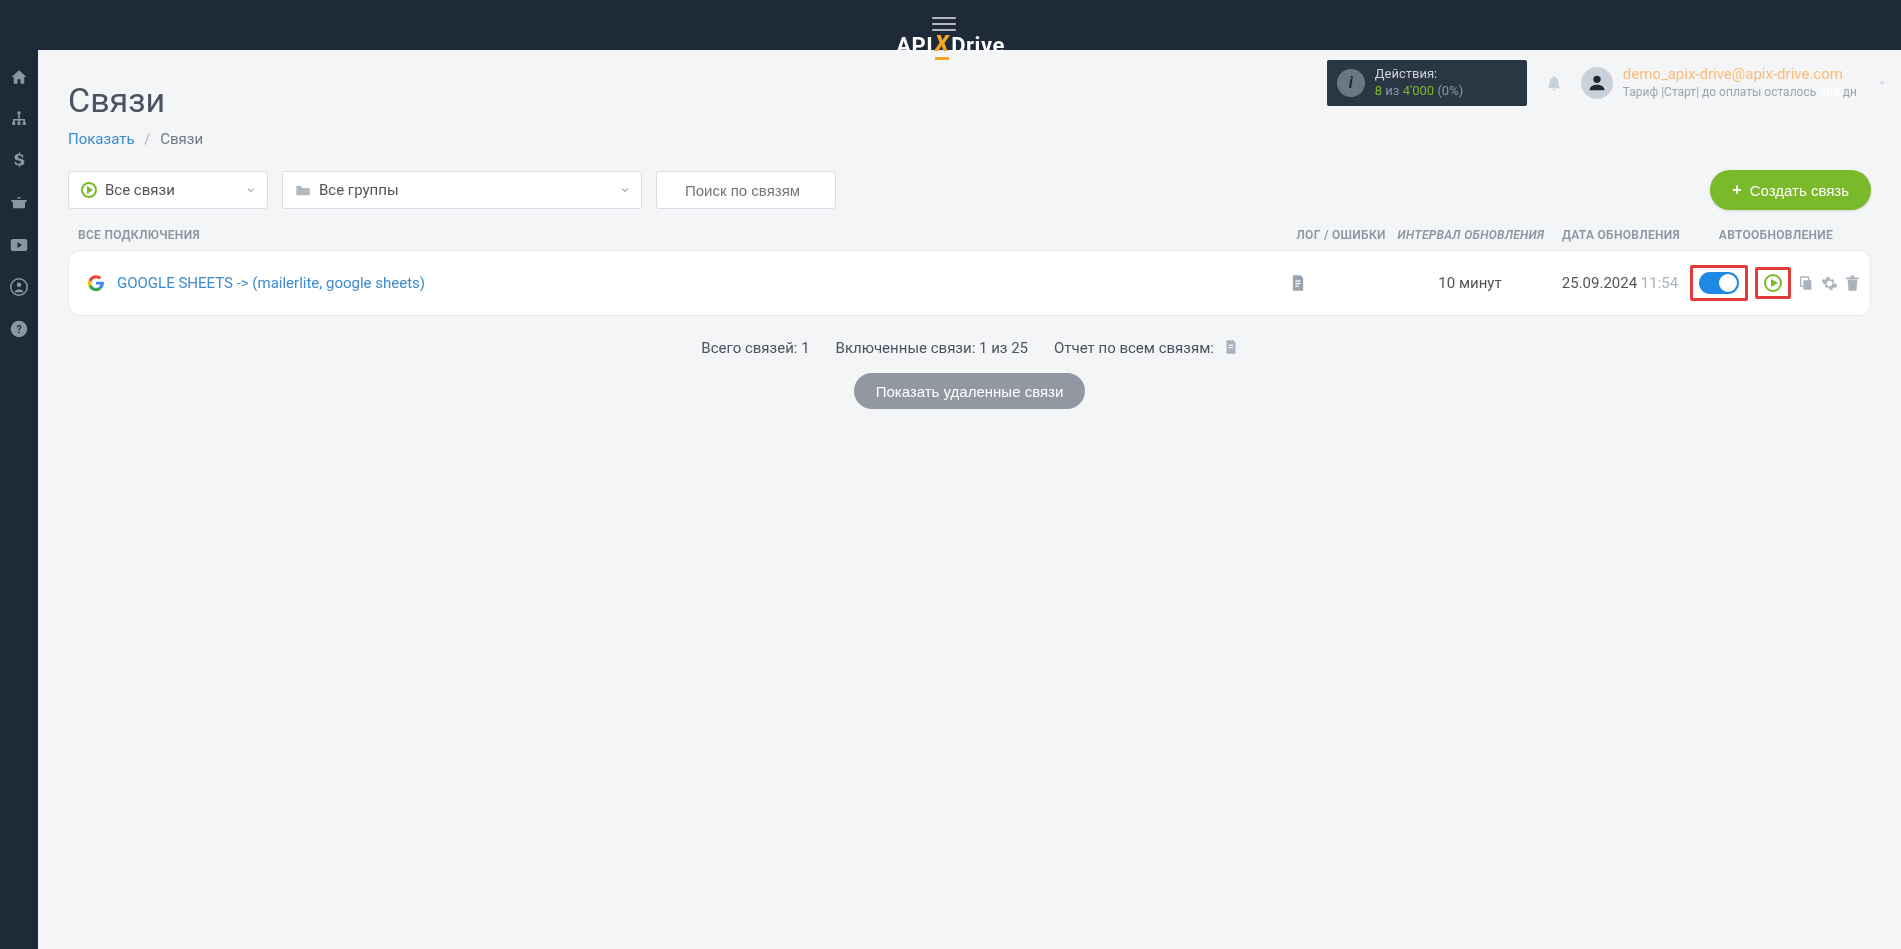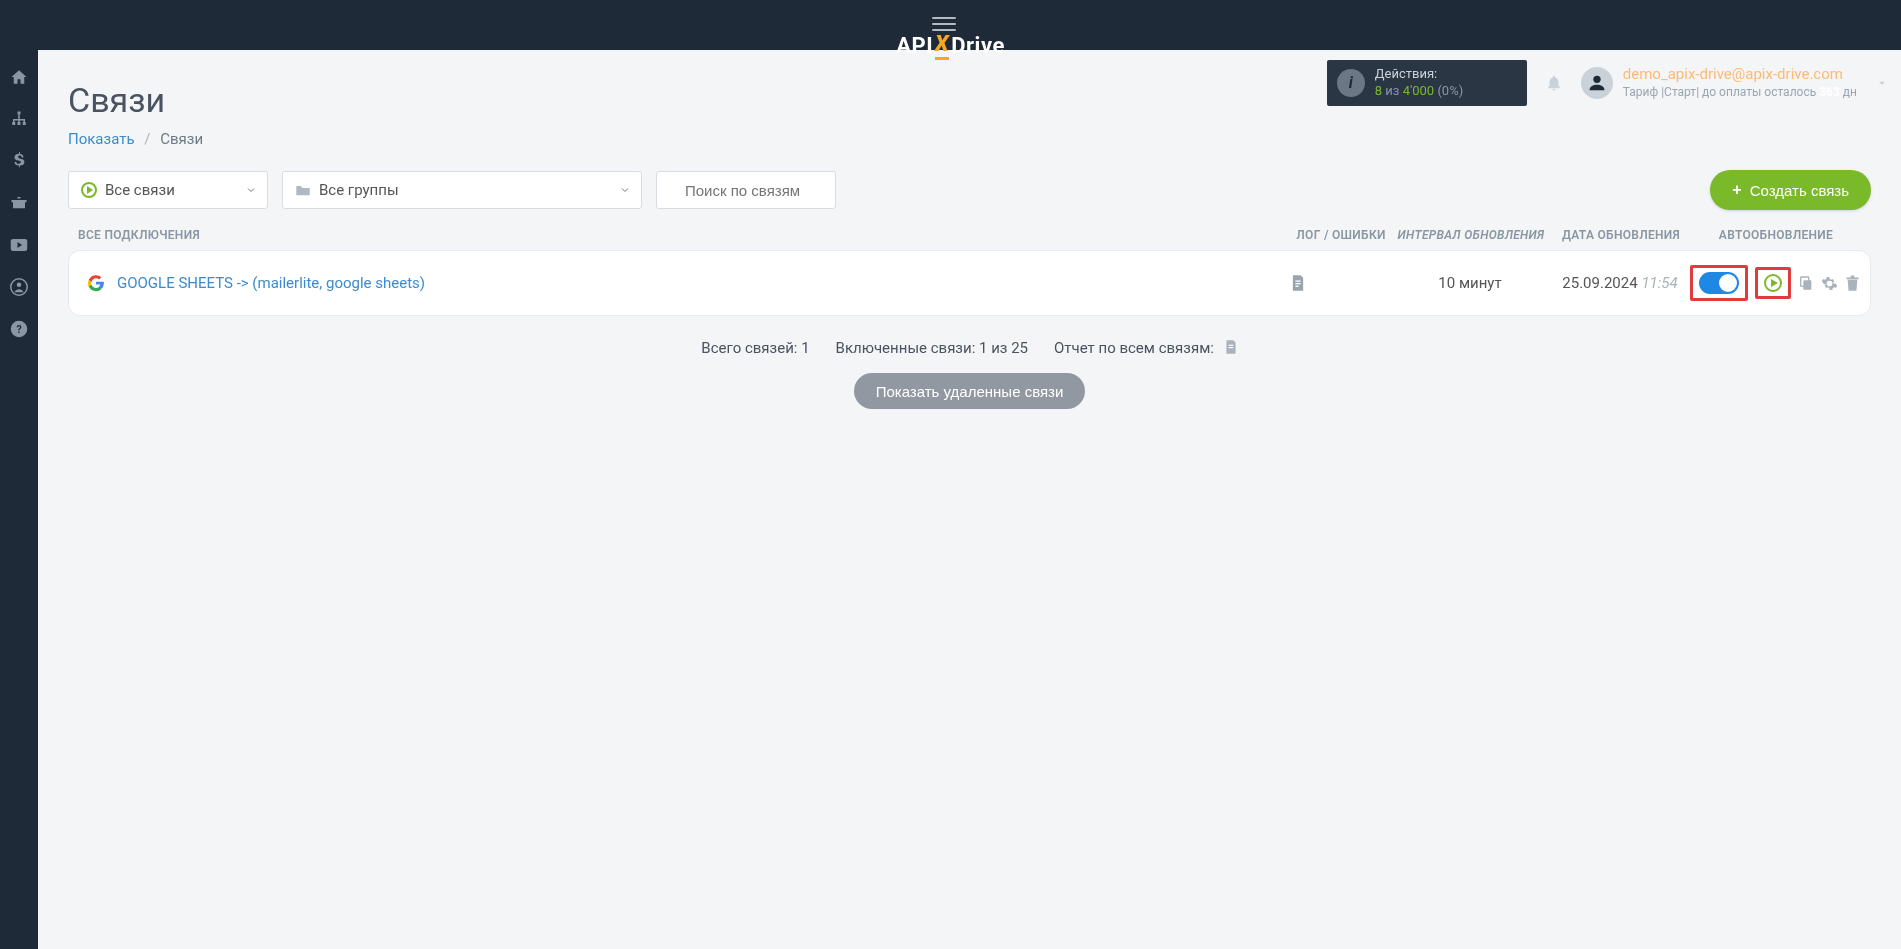--- a/index.html
+++ b/index.html
@@ -59,21 +59,21 @@
 .th-date { width:140px; text-align:center; text-transform:uppercase;}
 .th-auto { width:170px; text-align:center; text-transform:uppercase;}
 
 .table-row { background:#fff; border:1px solid #e6eaee; border-radius:12px; display:flex; align-items:center; padding:14px 10px; }
 .td-name { flex:1 1 auto; display:flex; align-items:center; gap:12px; padding-left:8px;}
 .google-icon { width:18px; height:18px; }
 .conn-link { color:#3b8bd0; font-size:15px; text-decoration:none; }
 .td-log { width:100px; text-align:center; color:#8a96a3; font-size:18px;}
 .td-int { width:160px; text-align:center; font-size:15px; color:#555;}
 .td-date { width:140px; text-align:center; font-size:15px; color:#555;}
-.td-date .time { color:#aab3bd;font-style:italic;}
+.td-date .time { color:#aab3bd;}
 .td-actions { width:170px; display:flex; align-items:center; justify-content:flex-end; gap:7px;}
 
 .highlight-box { border:3px solid #e23b3b; border-radius:2px; padding:4px 6px; display:flex; align-items:center;}
 
 .toggle { width:40px; height:22px; background:#1e88e5; border-radius:11px; position:relative; cursor:pointer;}
 .toggle .knob { position:absolute; right:2px; top:2px; width:18px; height:18px; background:#fff; border-radius:50%;}
 
 .play-action { width:18px; height:18px; border:2px solid #7ab929; border-radius:50%; display:flex; align-items:center; justify-content:center; cursor:pointer;}
 .play-action::after { content:""; border-left:7px solid #7ab929; border-top:4px solid transparent; border-bottom:4px solid transparent; margin-left:2px;}
 

